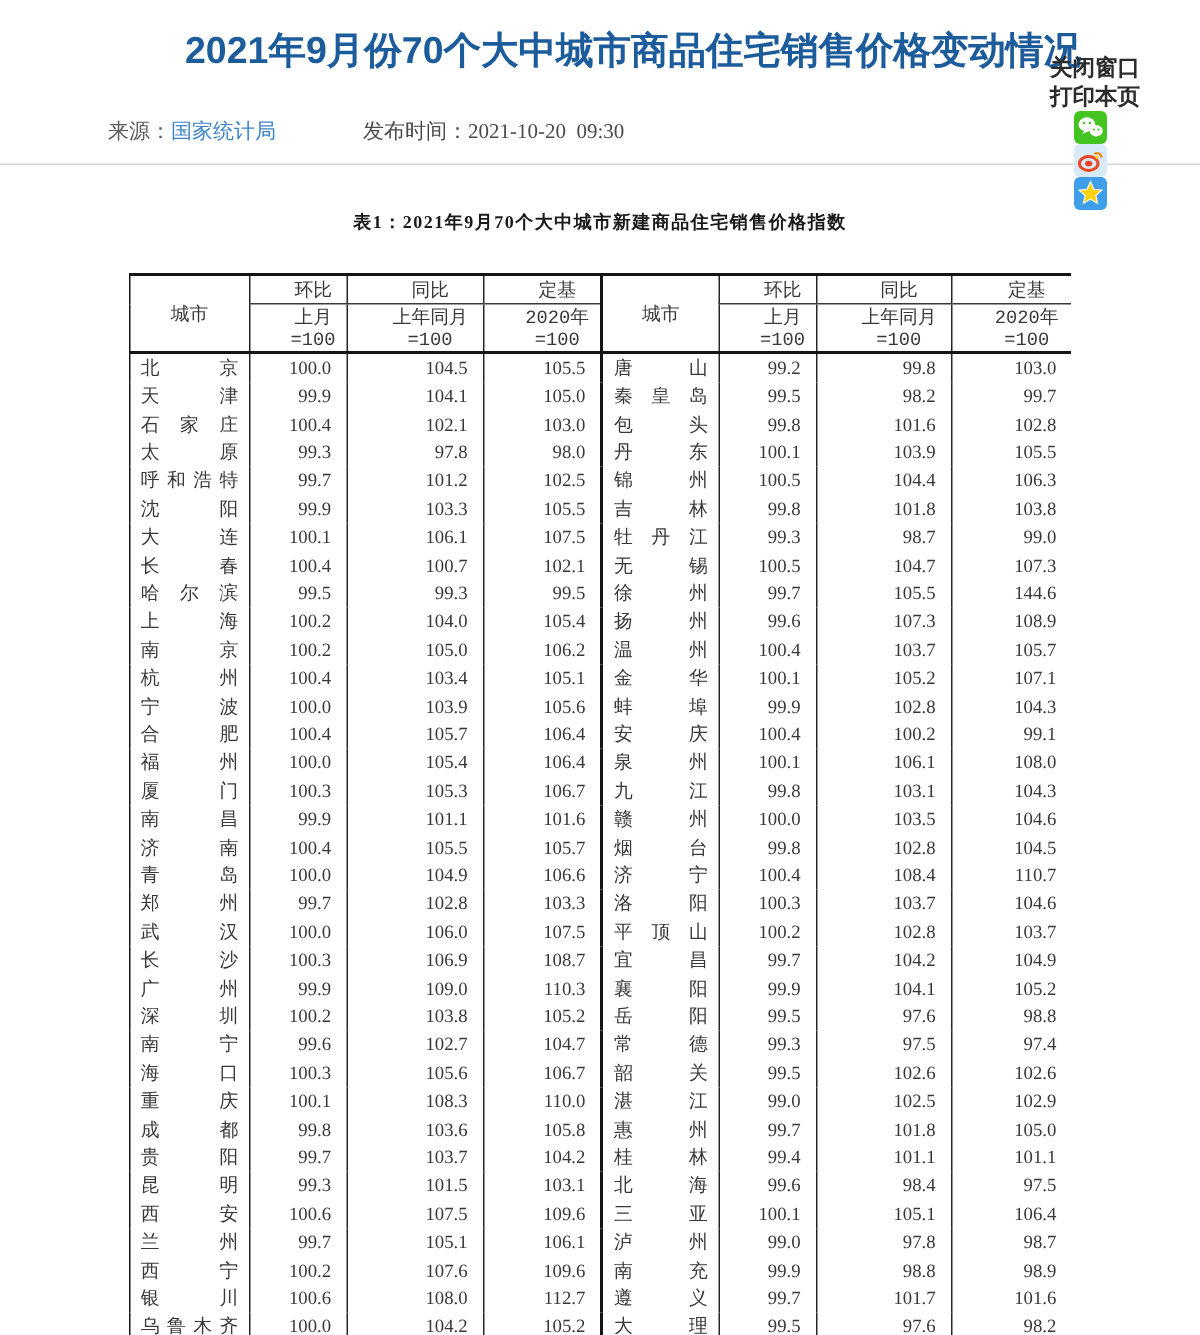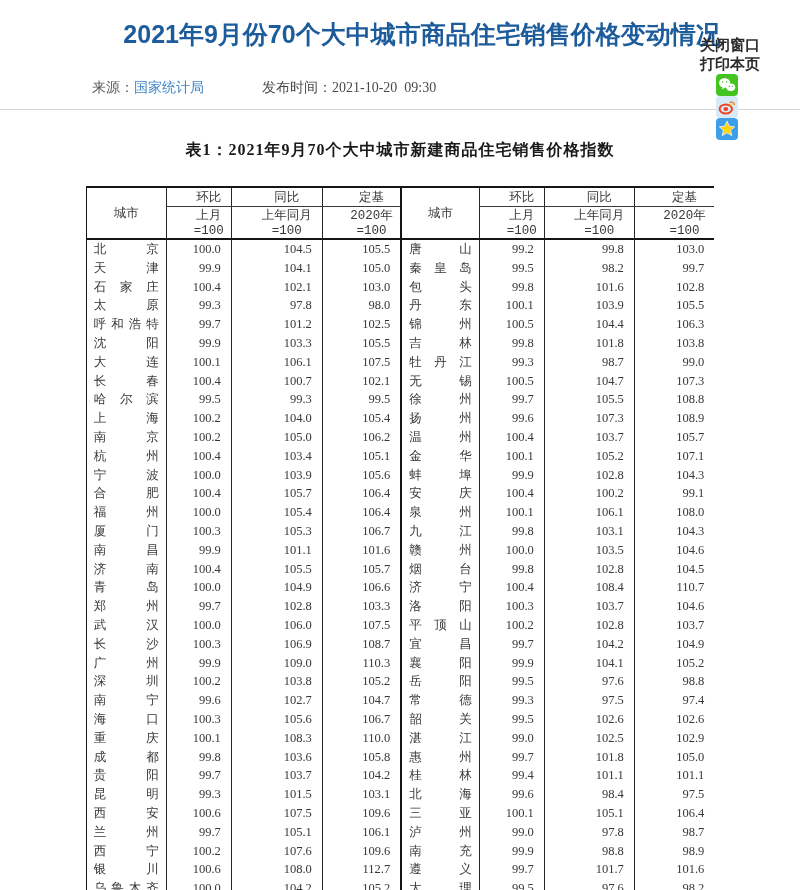--- a/index.html
+++ b/index.html
@@ -8,34 +8,34 @@
   .page-title{
     margin:16px 0 0 0;text-align:center;
     font-family:"Liberation Sans","DejaVu Sans",sans-serif;
     font-weight:bold;font-size:25px;line-height:36px;color:#1d5c9b;padding-left:44px;
   }
 
   .meta-bar{
     margin-top:24px;height:24px;display:flex;align-items:center;
     font-size:14px;color:#4c4c4c;
   }
-  .meta-source{margin-left:92px;color:#5a5a5a;}
+  .meta-source{margin-left:72px;color:#5a5a5a;}
   .source-link{color:#3f85c6;text-decoration:none;cursor:pointer;}
   .meta-publish{margin-left:58px;color:#4a4a4a;}
   .pre{white-space:pre;}
   .meta-actions{margin-left:auto;margin-right:40px;display:flex;align-items:center;flex-direction:column;}
   .action-link{color:#2b2b2b;font-weight:bold;font-size:15px;text-decoration:none;cursor:pointer;margin-left:14px;}
   .share-icon{display:inline-block;width:22px;height:22px;margin-left:8px;cursor:pointer;}
   .share-icon svg{display:block;}
 
   .divider{margin-top:9px;height:1px;background:#d4d4d4;}
 
   .table-title{
     margin-top:30px;text-align:center;
-    font-size:16px;font-weight:bold;color:#1a1a1a;letter-spacing:1px;
+    font-size:12px;font-weight:bold;color:#1a1a1a;letter-spacing:1px;
   }
 
   table.idx{
     margin:25px auto 0 auto;width:628px;table-layout:fixed;
     border-collapse:collapse;
     border-top:2px solid #151515;border-bottom:2px solid #ec4899;
     border-left:1px solid #151515;
     font-size:12.5px;color:#383838;
   }
   thead{border-bottom:2px solid #151515;}
@@ -215,21 +215,21 @@
           <td class="num c7">107.3</td>
         </tr>
         <tr>
           <td class="city c0">哈尔滨</td>
           <td class="num c1">99.5</td>
           <td class="num c2">99.3</td>
           <td class="num c3">99.5</td>
           <td class="city c4">徐州</td>
           <td class="num c5">99.7</td>
           <td class="num c6">105.5</td>
-          <td class="num c7">108.8</td>
+          <td class="num c7">144.6</td>
         </tr>
         <tr>
           <td class="city c0">上海</td>
           <td class="num c1">100.2</td>
           <td class="num c2">104.0</td>
           <td class="num c3">105.4</td>
           <td class="city c4">扬州</td>
           <td class="num c5">99.6</td>
           <td class="num c6">107.3</td>
           <td class="num c7">108.9</td>

